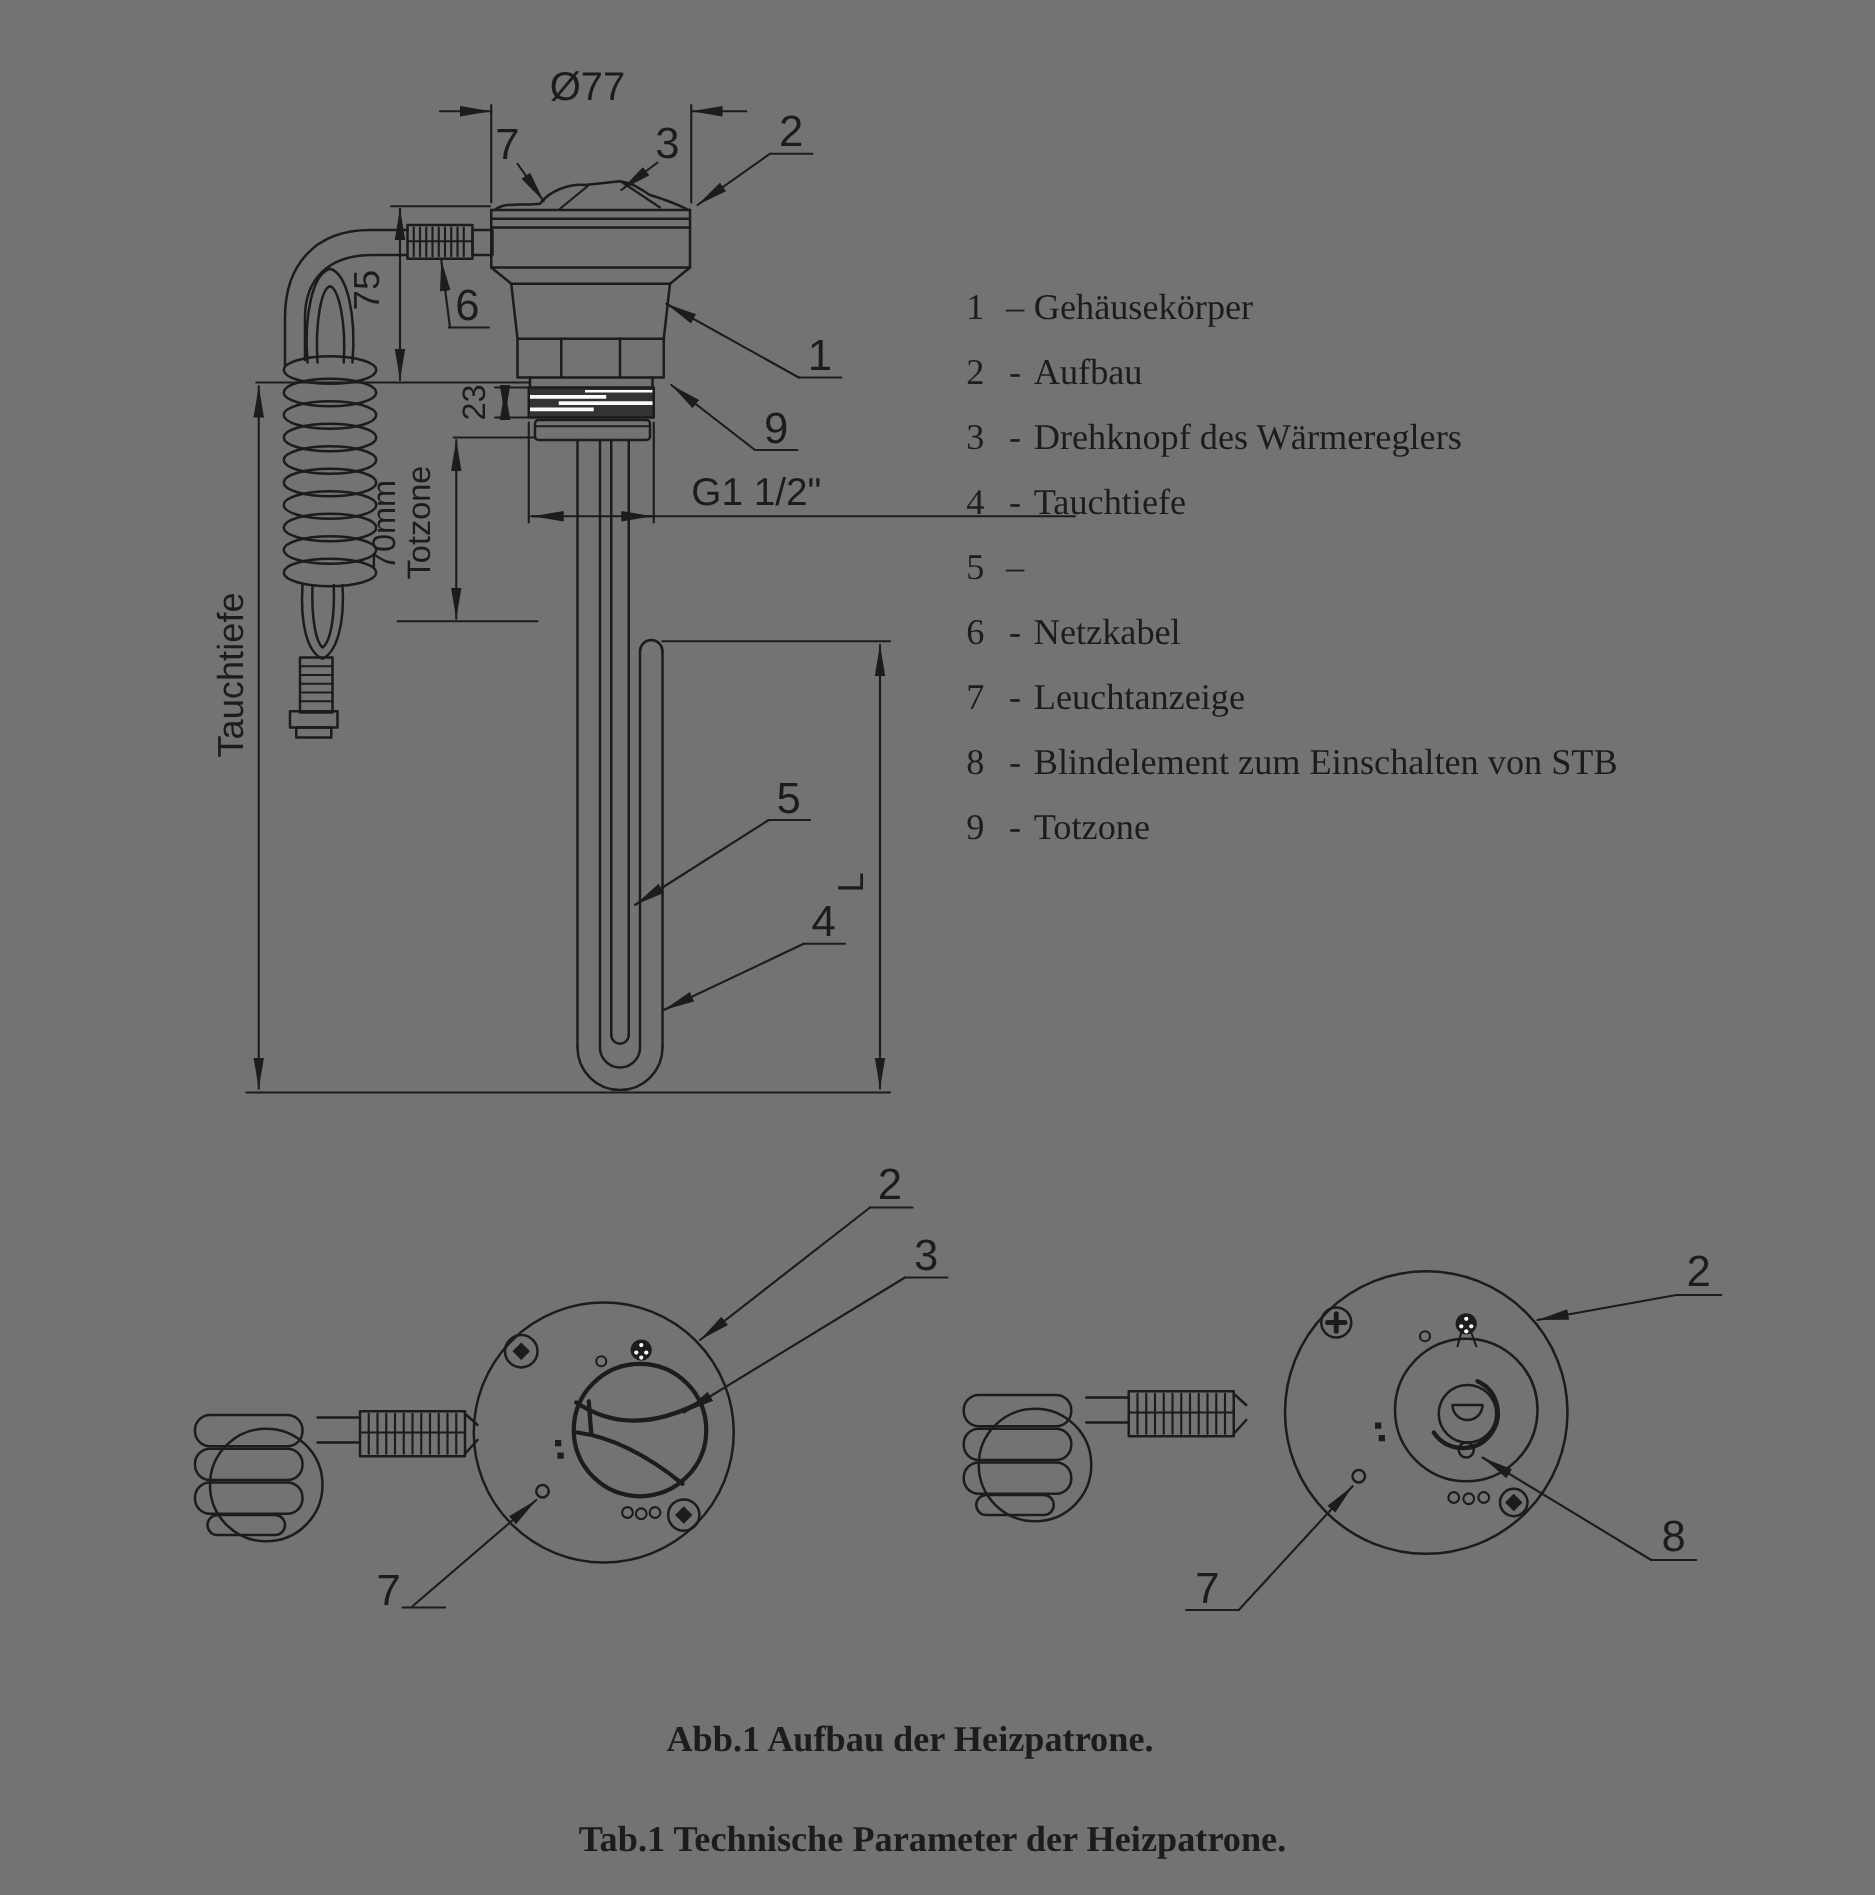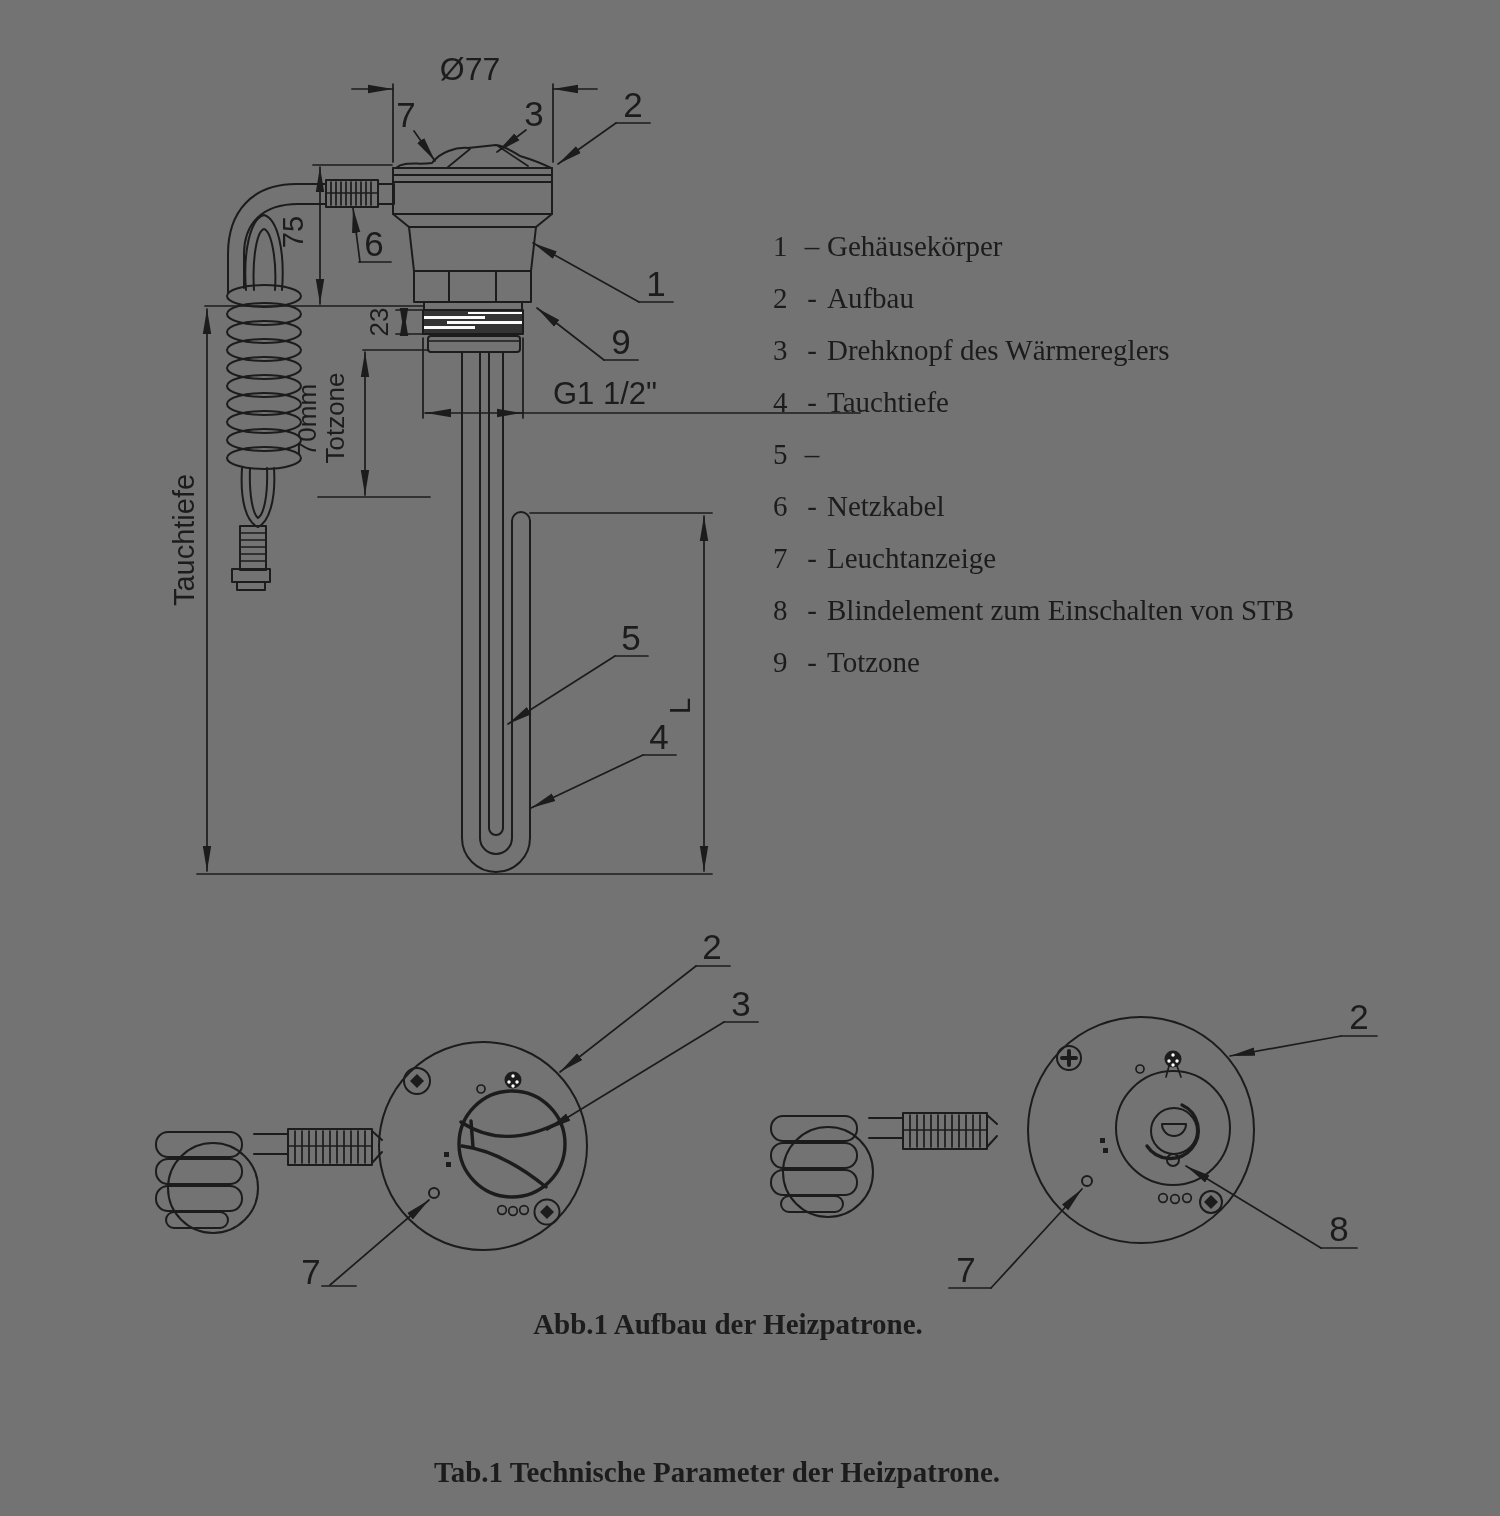--- a/index.html
+++ b/index.html
@@ -14,22 +14,22 @@
   .fillink{fill:#1c1c1c;stroke:none;}
   svg text{fill:#1c1c1c;}
   .t-dim{font-family:"Liberation Sans",sans-serif;font-size:29px;}
   .t-dim-sm{font-family:"Liberation Sans",sans-serif;font-size:26px;}
   .t-call{font-family:"Liberation Sans",sans-serif;font-size:35px;}
   .legend{position:absolute;left:773px;top:231px;}
   .legend-row{display:flex;height:30px;line-height:30px;margin-bottom:22px;font-size:29px;white-space:nowrap;}
   .legend-num{width:24px;}
   .legend-sep{width:30px;text-align:center;}
   .caption{position:absolute;transform:translateX(-50%);font-weight:bold;font-size:29px;white-space:nowrap;}
-  .caption-abb{left:728px;top:1308px;}
-  .caption-tab{left:717px;top:1456px;}
+  .caption-abb{left:728px;top:1376px;}
+  .caption-tab{left:746px;top:1456px;}
 </style>
 </head>
 <body>
 
 <div class="page">
 
 <svg width="1500" height="1516" viewBox="0 0 1500 1516">
   <defs>
     <marker id="arr" markerUnits="userSpaceOnUse" markerWidth="26" markerHeight="10" viewBox="0 0 26 10" refX="25" refY="5" orient="auto-start-reverse">
       <path d="M0,0.8 L25,5 L0,9.2 Z" fill="#1c1c1c"></path>

